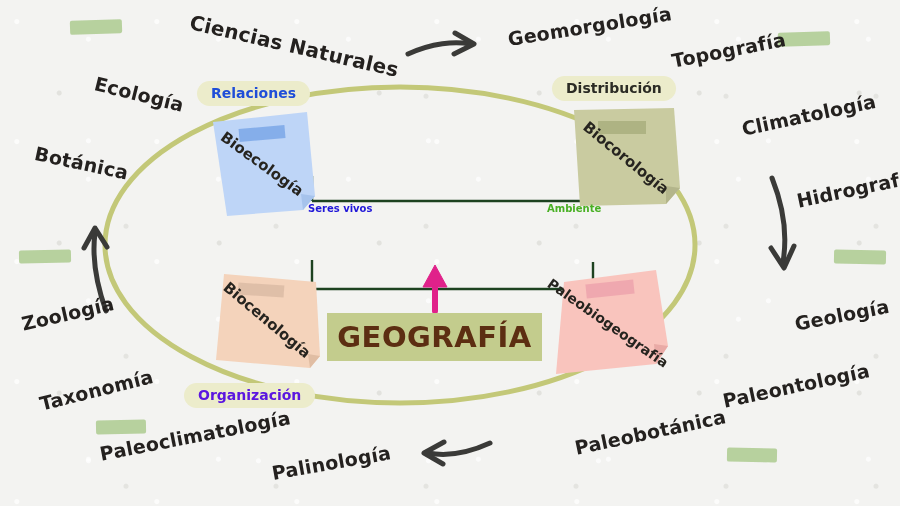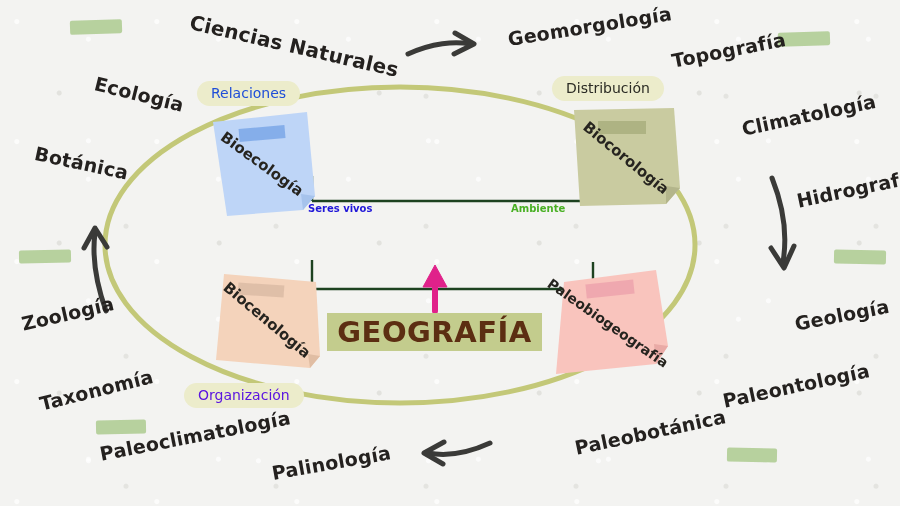--- a/index.html
+++ b/index.html
@@ -35,21 +35,21 @@
 
   
   .tape{position:absolute;background:#b3cf99;border-radius:2px;opacity:.95;}
 
   
   .pill{
     position:absolute;
     background:#ececcb;
     border-radius:16px;
     padding:5px 14px 6px 14px;
-    font-weight:normal;
+    font-weight:bold;
     font-size:14px;
     white-space:nowrap;
     line-height:1;
   }
   .pill.blue{color:#1f4ed8;}
   .pill.dark{color:#2b2b24;}
   .pill.violet{color:#5b16e0;}
   .pill.orange{color:#e8863a;}
 
   
@@ -66,21 +66,21 @@
     position:absolute;
     background:#c3cc8d;
     display:flex;align-items:center;justify-content:center;
     letter-spacing:.5px;
   }
   #box-biogeografia{font-size:27px;font-weight:bold;color:#1f6b14;}
   #box-geografia{font-size:29px;font-weight:bold;color:#5c2e12;}
 
   .sidelab{position:absolute;font-weight:bold;font-size:10px;white-space:nowrap;}
   #label-seres-vivos{color:#1f16d8;}
-  #label-ambiente{color:#49b024;}
+  #label-ambiente{color:#49b024;margin-left:36px;}
 </style>
 </head>
 <body>
 
 <div id="stage">
 
   <svg class="layer" viewBox="0 0 900 506">
 
     <ellipse cx="400" cy="245" rx="295" ry="158" fill="none" stroke="#c3c878" stroke-width="5"></ellipse>
 
@@ -154,21 +154,21 @@
       <path d="M18 14 L 110 2 L 122 78 L 110 96 L 10 106 Z" fill="#f9c4bd"></path>
       <path d="M110 96 L 122 78 L 108 76 Z" fill="#e9aaa6"></path>
       <rect x="40" y="14" width="48" height="14" fill="#eda3ad" opacity=".85" transform="rotate(-6 64 21)"></rect>
     </svg>
     <div class="txt" style="transform:rotate(35deg);font-size:14px;">
         <span>Paleobiogeografía</span>
       </div>
   </div>
 
 
-  <div class="cbox" id="box-geografia" style="left:327px;top:313px;width:215px;height:38px;">
+  <div class="cbox" id="box-geografia" style="left:327px;top:313px;width:215px;height:48px;">
     <span>GEOGRAFÍA</span>
   </div>
 
   <div class="sidelab" id="label-seres-vivos" style="left:308px;top:203px;">Seres vivos</div>
   <div class="sidelab" id="label-ambiente" style="left:511px;top:203px;">Ambiente</div>
 
   <div class="pill blue" style="left:197px;top:81px;">
     <span>Relaciones</span>
   </div>
   <div class="pill dark" style="left:552px;top:76px;">

